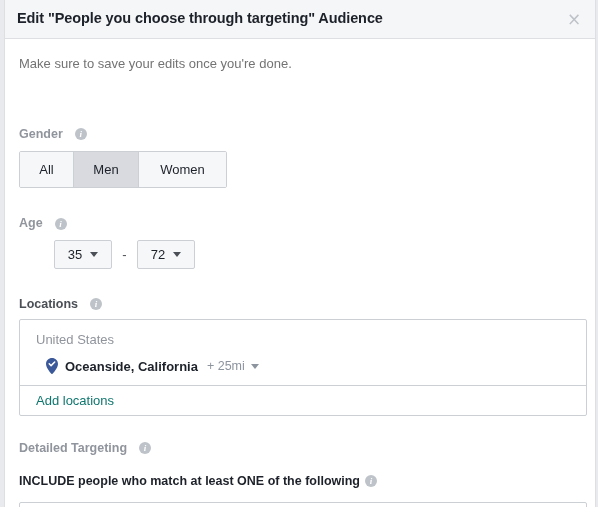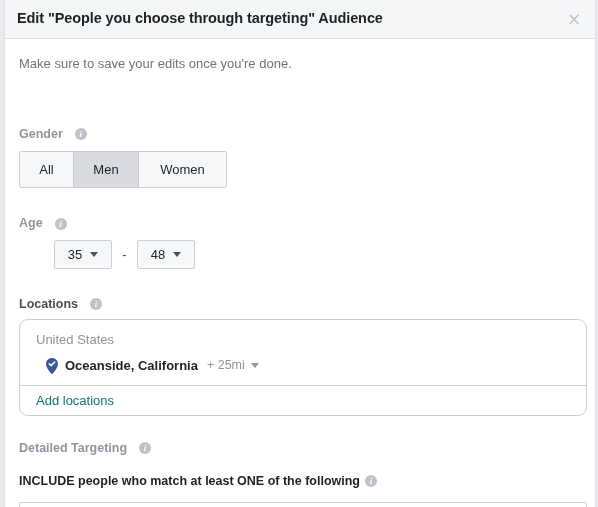--- a/index.html
+++ b/index.html
@@ -167,34 +167,34 @@
     color: #4b4f56;
   }
   
   .loc-label { position: absolute; left: 14px; top: 258px; }
   .loc-box {
     position: absolute;
     left: 14px;
     top: 280px;
     width: 568px;
     border: 1px solid #ccd0d5;
-    border-radius: 9px;
+    border-radius: 2px;
     background: #ffffff;
     box-sizing: border-box;
   }
   .loc-list { padding: 12px 0 11px 0; }
   .loc-country {
     font-size: 13px;
     color: #90949c;
     padding-left: 16px;
     margin-bottom: 11px;
   }
   .loc-item {
     display: flex;
-    align-items: flex-start;
+    align-items: center;
     padding-left: 26px;
   }
   .pin-icon {
     width: 12px;
     height: 16px;
     flex: none;
     margin-right: 7px;
   }
   .loc-name {
     font-size: 13px;
@@ -284,21 +284,21 @@
       <span>Age</span>
       <span class="info-icon">i</span>
     </div>
     <div class="age-row">
       <div class="age-select">
         <span>35</span>
         <span class="caret"></span>
       </div>
       <div class="age-dash">-</div>
       <div class="age-select">
-        <span>48</span>
+        <span>72</span>
         <span class="caret"></span>
       </div>
     </div>
 
     <div class="section-label dark loc-label">
       <span>Locations</span>
       <span class="info-icon">i</span>
     </div>
     <div class="loc-box">
       <div class="loc-list">

